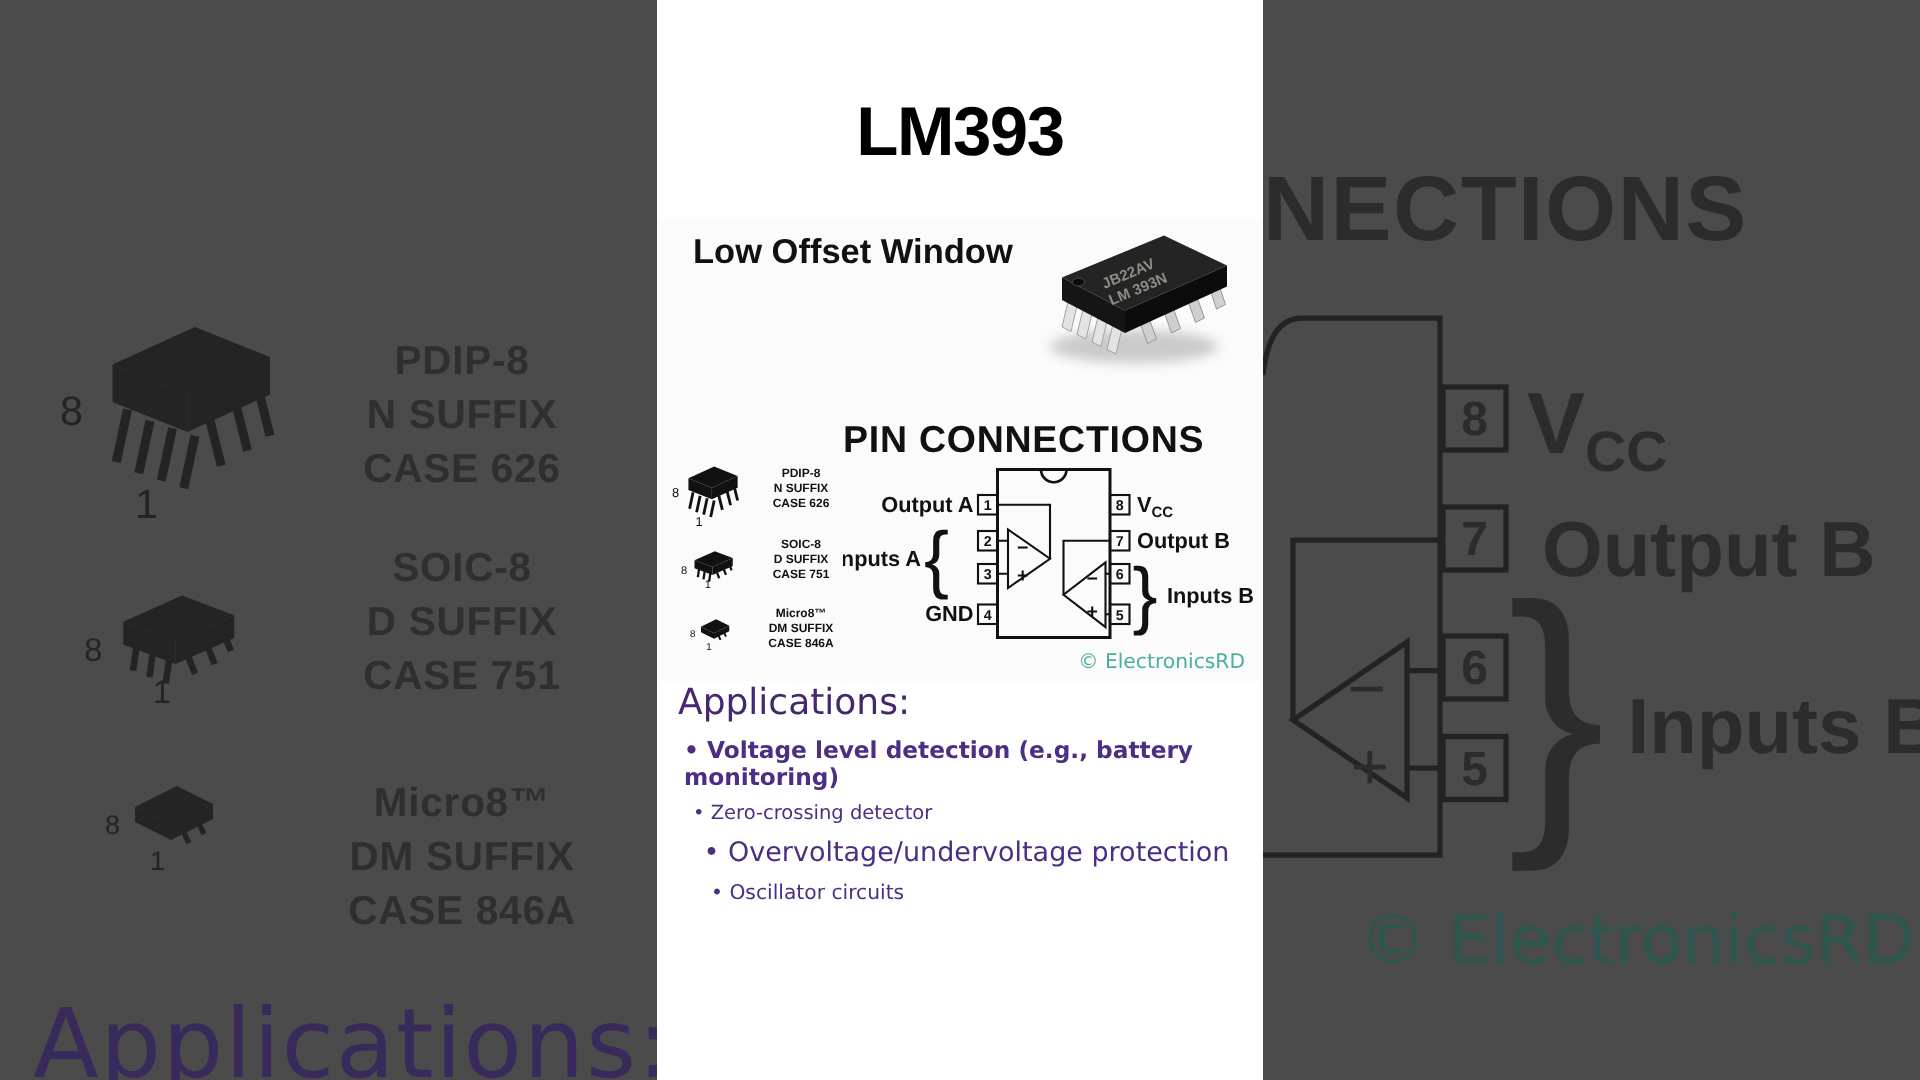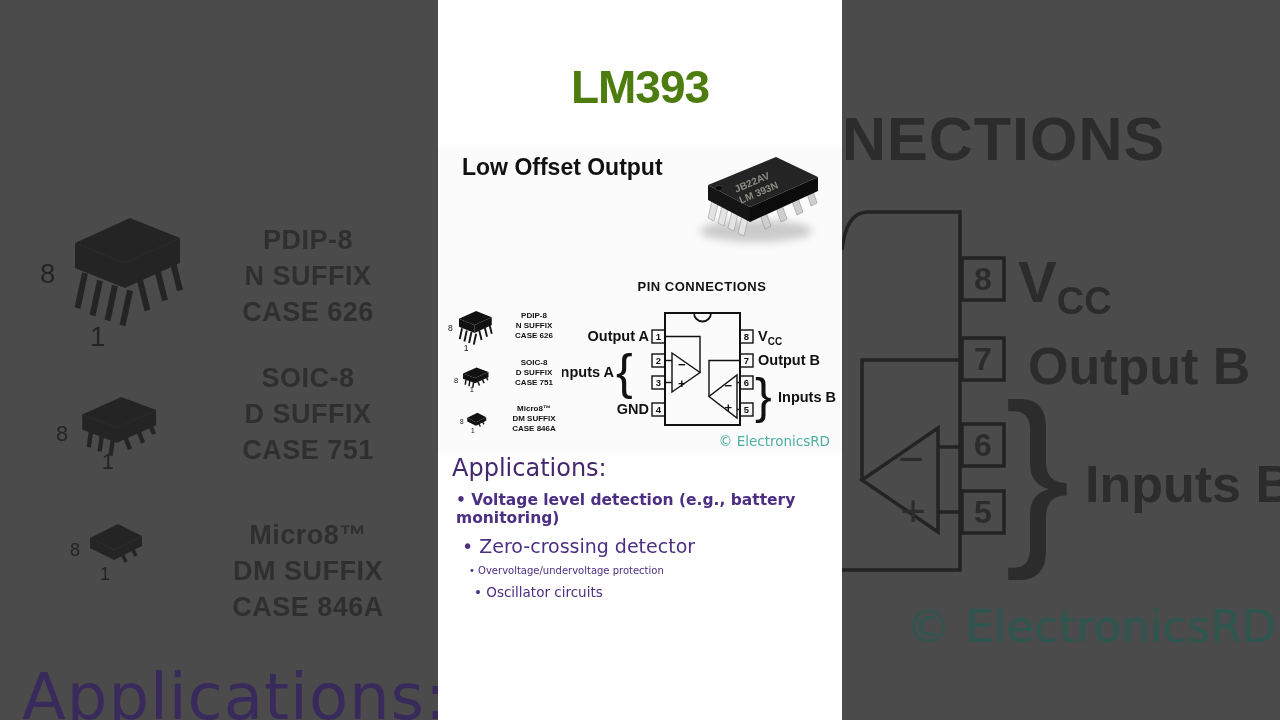--- a/index.html
+++ b/index.html
@@ -9,36 +9,36 @@
   
   .bg-pkg-text{width:180px;text-align:center;font-weight:bold;font-size:27px;
                line-height:36px;color:#2f2f2f;letter-spacing:.5px;}
   .bg-icon{color:#242424;}
   .bg-apps{font-family:"DejaVu Sans",sans-serif;font-weight:400;font-size:64px;
            color:#392a5c;letter-spacing:1px;}
   
   #panel{left:438px;top:0;width:404px;height:720px;background:#ffffff;}
   #ds-bg{left:0;top:146px;width:404px;height:308px;background:#fbfbfb;}
   #main-title{left:0;top:60px;width:404px;text-align:center;font-size:46px;
-              font-weight:bold;letter-spacing:-1px;color:#4d7c0f;}
+              font-weight:bold;letter-spacing:-1px;color:#000000;}
   #subtitle{left:24px;top:152px;font-size:23px;font-weight:bold;line-height:31px;color:#111;}
-  #pin-heading{left:124px;top:279px;width:280px;text-align:center;font-size:13px;
+  #pin-heading{left:124px;top:279px;width:280px;font-size:25px;
                font-weight:bold;letter-spacing:.5px;color:#111;}
   .pkg-row-text{position:absolute;width:60px;text-align:center;font-weight:bold;
                 font-size:8px;line-height:10px;color:#111;}
   .pkg-icon{position:absolute;color:#111;}
   #wm-center{left:0;top:433px;width:392px;text-align:right;font-size:13.5px;
              color:#4aaf9f;font-family:"DejaVu Sans",sans-serif;}
   #apps{left:14px;top:454px;width:380px;font-family:"DejaVu Sans",sans-serif;color:#4c2f82;}
   #apps .hd{font-size:24px;color:#45276e;margin-bottom:9px;}
   #apps .it{position:relative;}
   #apps .it::before{content:"• ";}
   #apps .i0{font-size:15.5px;margin-left:4px;margin-bottom:8px;font-weight:bold;}
-  #apps .i1{font-size:19px;margin-left:10px;margin-bottom:8px;}
-  #apps .i2{font-size:10px;margin-left:17px;margin-bottom:8px;}
+  #apps .i1{font-size:13px;margin-left:10px;margin-bottom:8px;}
+  #apps .i2{font-size:18px;margin-left:17px;margin-bottom:8px;}
   #apps .i3{font-size:13.5px;margin-left:22px;margin-bottom:24px;}
   #apps .i4{font-size:14px;margin-left:28px;}
   svg text{font-family:"Liberation Sans",sans-serif;}
   .wmfont{font-family:"DejaVu Sans",sans-serif;}
 </style>
 </head>
 <body>
 
 <div id="stage">
 
@@ -144,21 +144,21 @@
     <text x="243" y="502" font-size="52" font-weight="bold" fill="#2c2c2c">Inputs B</text>
     <text x="64" y="642" font-size="45" fill="#2d574e" class="wmfont">© ElectronicsRD</text>
   </svg>
 
   <div class="abs" id="panel">
     <div class="abs" id="ds-bg"></div>
 
     <div class="abs" id="main-title">LM393</div>
 
     <div class="abs" id="subtitle">
-      <div>Low Offset Output</div>
+      <div>Low Offset Window</div>
     </div>
 
     <svg class="abs" style="left:252px;top:143px;" width="150" height="112" viewBox="0 0 150 112">
       <defs>
           <filter id="softblur" x="-40%" y="-40%" width="180%" height="180%">
             <feGaussianBlur stdDeviation="4"></feGaussianBlur>
           </filter>
         </defs>
       <ellipse cx="66" cy="88" rx="56" ry="11" fill="#9a9a9a" opacity="0.5" filter="url(#softblur)"></ellipse>
       <g stroke="#9a9a9a" stroke-width="0.6" fill="#e3e3e3">

